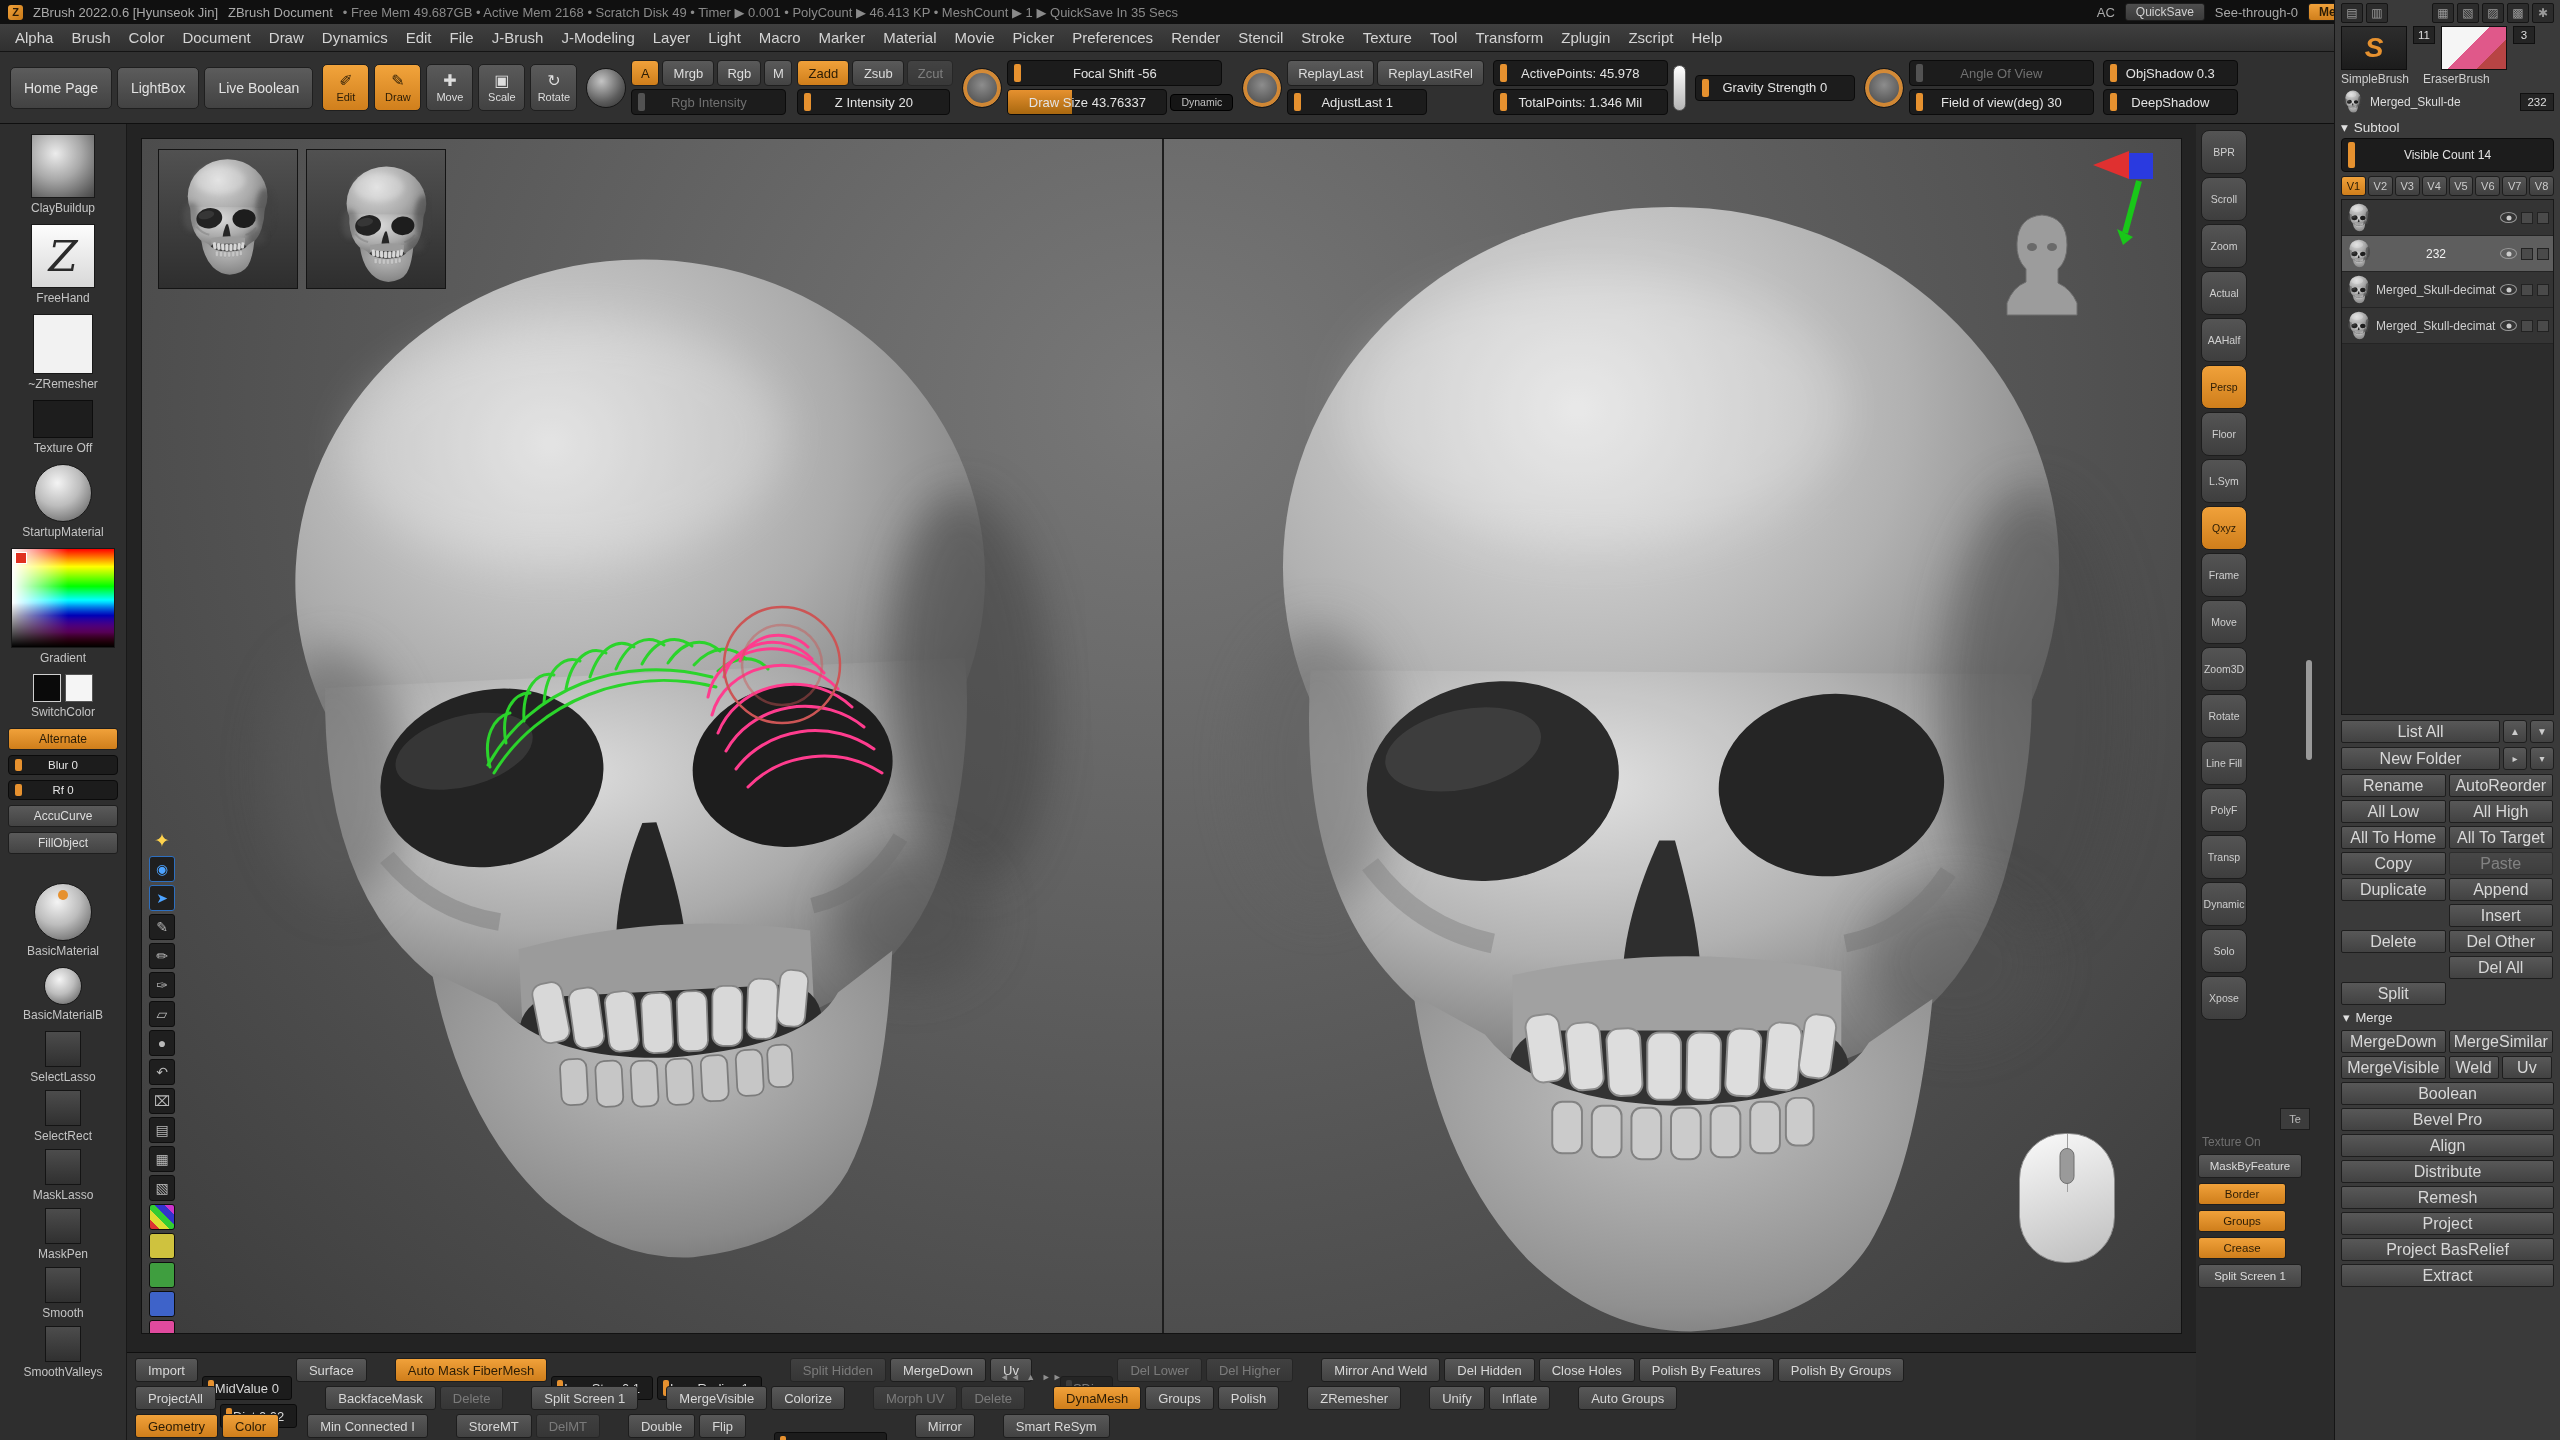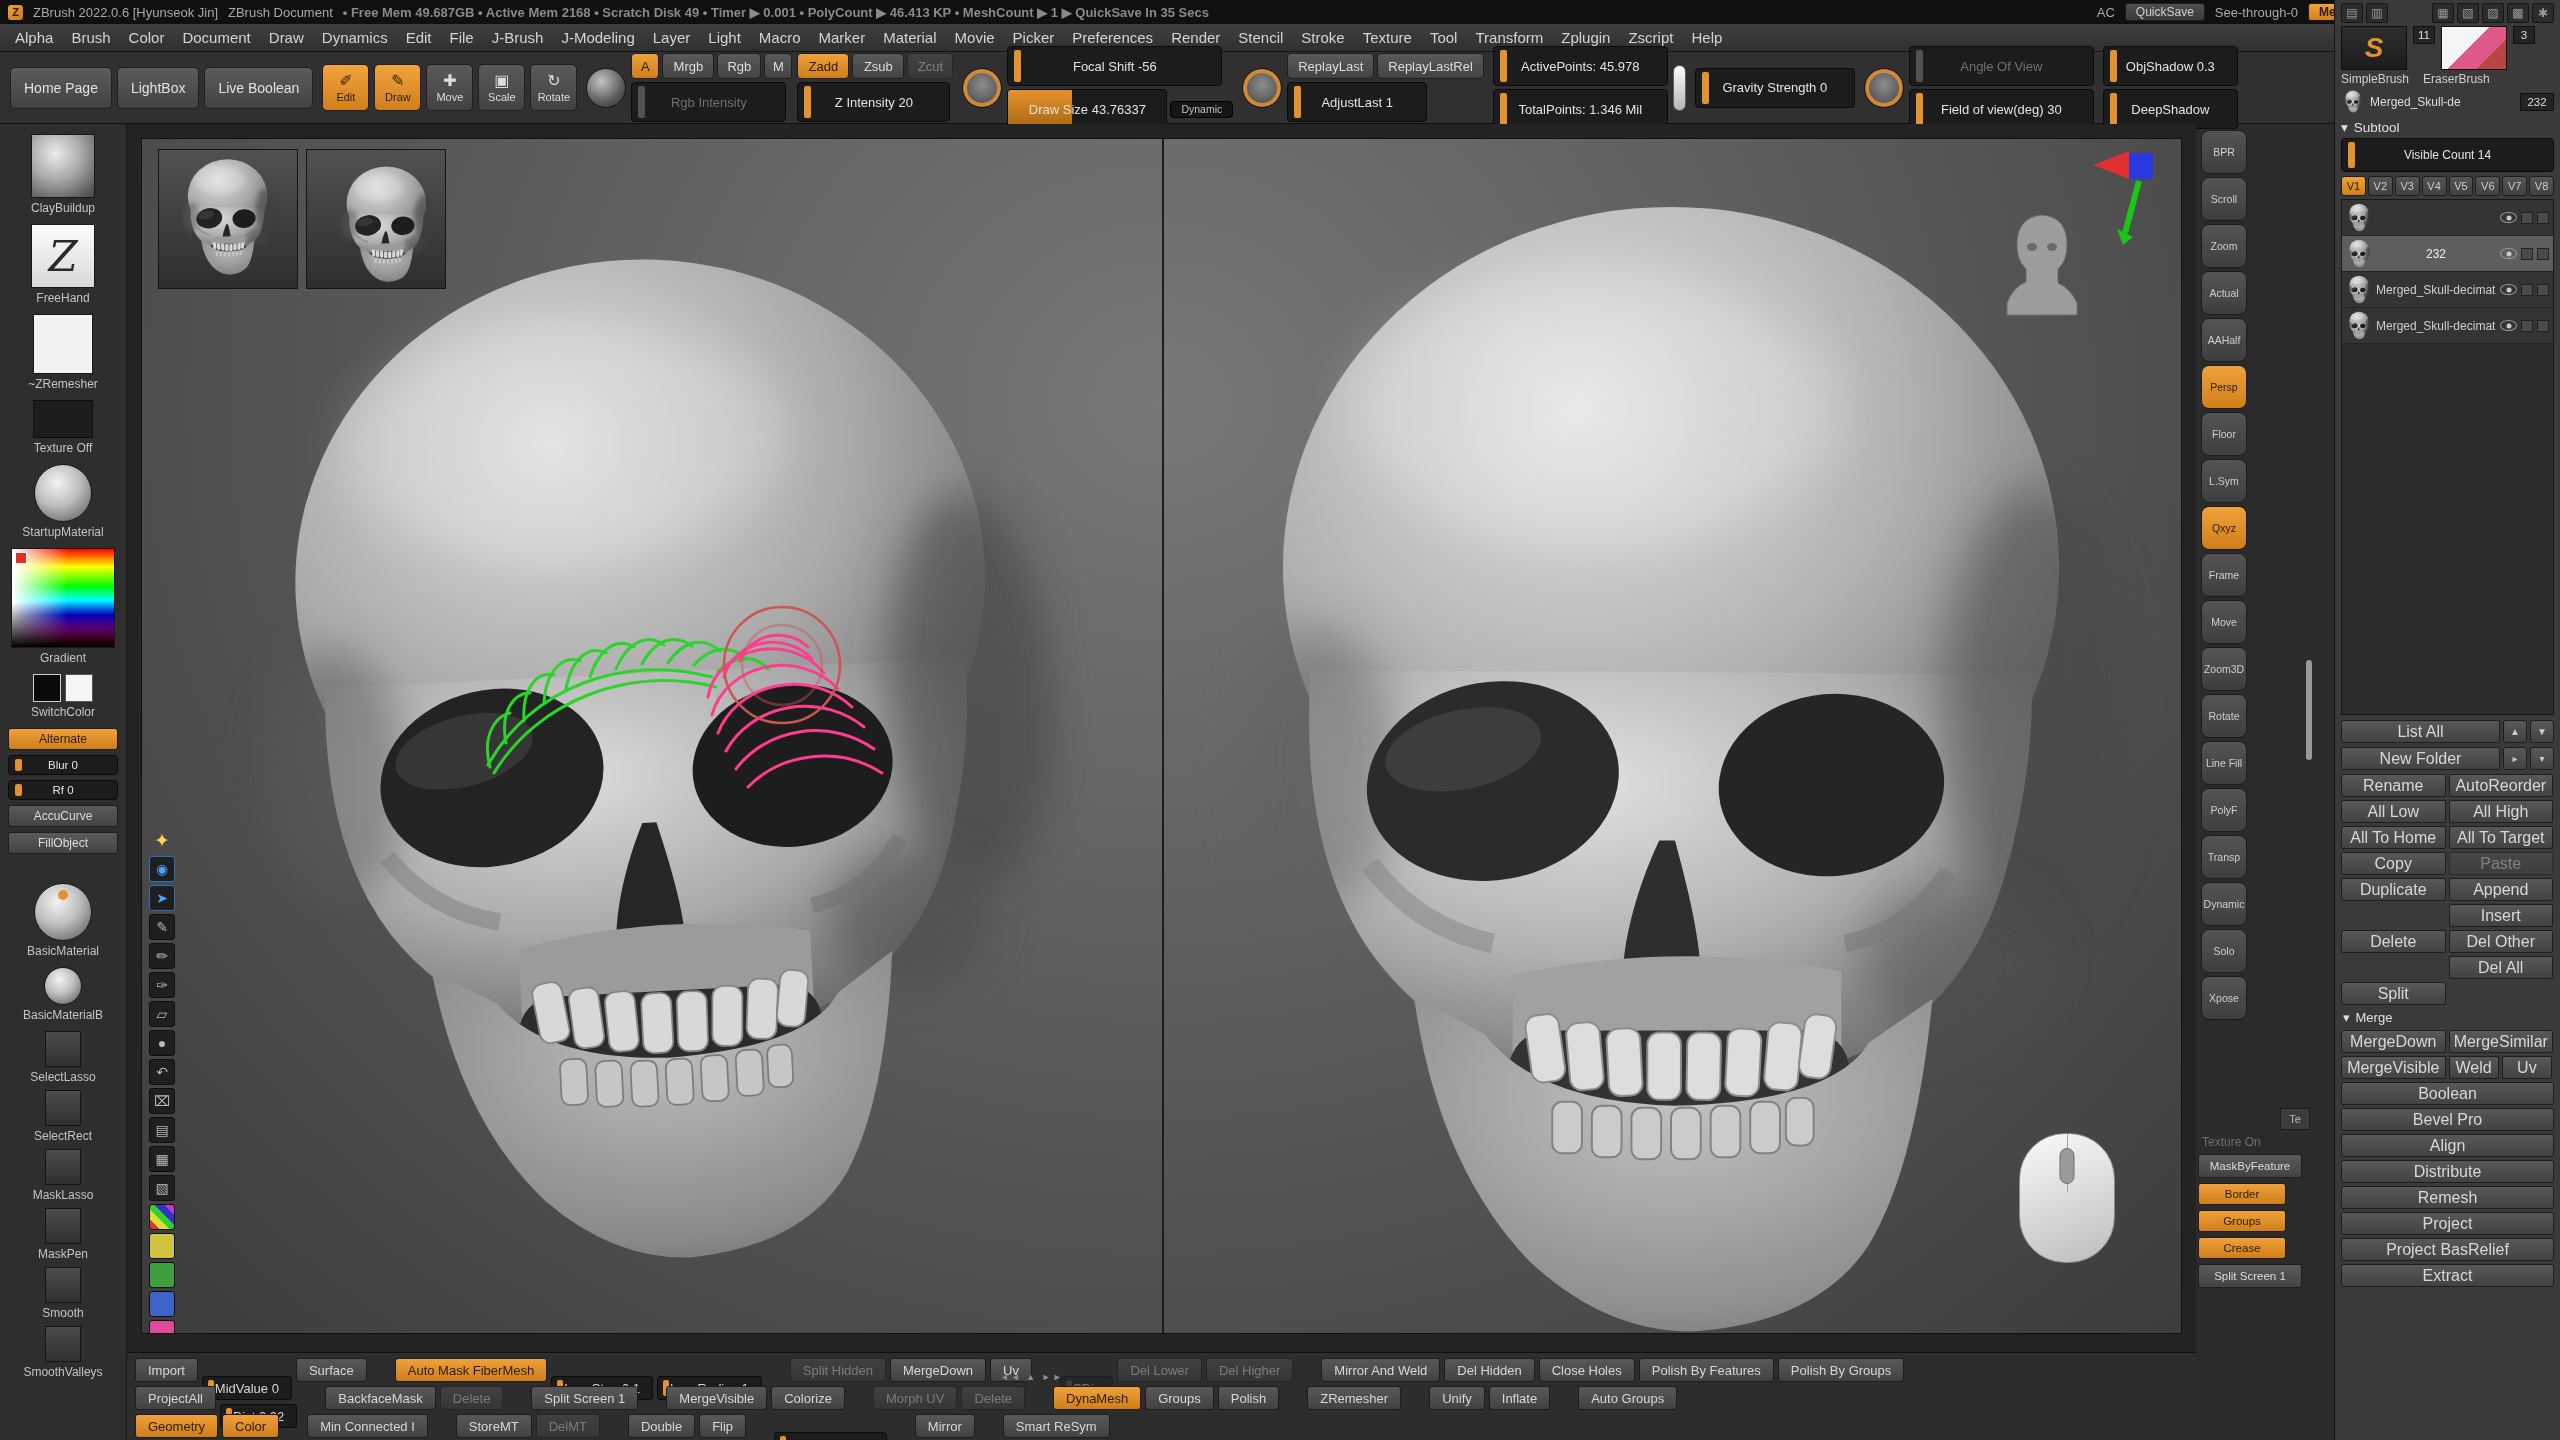--- a/index.html
+++ b/index.html
@@ -5,21 +5,21 @@
   * { box-sizing: border-box; margin:0; padding:0; }
   html,body { background:#111; }
   #app { position:relative; width:2560px; height:1440px; overflow:hidden;
          font-family:"Liberation Sans", sans-serif; color:#cccccc; background:#2b2b2b; }
 
   
   .bar-title { position:absolute; left:0; top:0; right:0; height:24px; background:#101010;
                display:flex; align-items:center; gap:10px; padding:0 8px; font-size:13px; color:#a9a9a9; white-space:nowrap; }
   .zlogo { width:15px; height:15px; border-radius:3px; background:linear-gradient(135deg,#f0a13a,#c97a18);
            display:inline-flex; align-items:center; justify-content:center; color:#2a1a05; font-weight:bold; font-size:11px; }
-  .bar-title .stats { color:#8a8a8a; overflow:hidden; text-overflow:ellipsis;font-weight:bold; }
+  .bar-title .stats { color:#8a8a8a; overflow:hidden; text-overflow:ellipsis; }
   .bar-title .spacer { flex:1; }
   .tb-btn { background:linear-gradient(#4e4e4e,#3a3a3a); border:1px solid #1c1c1c; border-radius:3px;
             padding:1px 10px; font-size:12px; color:#d0d0d0; }
   .tb-btn.orange { background:linear-gradient(#f0a13a,#d07f1c); color:#2b1c05; font-weight:bold; }
   .winbtns { display:flex; }
   .winbtns span { display:inline-block; width:22px; text-align:center; color:#9a9a9a; font-size:12px; }
 
   
   .bar-menu { position:absolute; left:0; top:24px; right:0; height:28px;
               background:linear-gradient(#3f3f3f,#303030); border-bottom:1px solid #141414;
@@ -36,21 +36,21 @@
             color:#e2e2e2; font-size:14px; display:flex; align-items:center; padding:0 13px; }
   .modebtn { width:47px; height:47px; background:linear-gradient(#5a5a5a,#424242); border:1px solid #1f1f1f; border-radius:5px;
              display:flex; flex-direction:column; align-items:center; justify-content:center; gap:2px; font-size:11px; color:#ddd; }
   .modebtn .g { font-size:16px; line-height:1; }
   .modebtn.active { background:linear-gradient(#f2a43c,#d07f1c); color:#2b1c05; }
   .modebtn.active .g { color:#2b1c05; }
   .sbtn { height:26px; padding:0 10px; background:linear-gradient(#5a5a5a,#434343); border:1px solid #1e1e1e; border-radius:4px;
           font-size:13px; color:#ddd; display:flex; align-items:center; justify-content:center; white-space:nowrap; }
   .sbtn.orange { background:linear-gradient(#f0a13a,#cf7e1b); color:#2b1c05; }
   .sbtn.mini { height:17px; font-size:10.5px; background:#151515; color:#c0c0c0; border-color:#000; }
-  .slider { position:relative; z-index:0; height:40px; background:#1c1c1c; border:1px solid #0b0b0b; border-radius:4px;
+  .slider { position:relative; z-index:0; height:26px; background:#1c1c1c; border:1px solid #0b0b0b; border-radius:4px;
             font-size:13px; color:#e3e3e3; display:flex; align-items:center; justify-content:center; white-space:nowrap; }
   .slider::before { content:''; position:absolute; left:6px; top:3px; bottom:3px; width:7px;
                     background:var(--accent,#e6912f); border-radius:2px; z-index:-1; }
   .slider.dis { color:#707070; }
   .slider.dis::before { background:#525252; }
   .slider.fillbar::after { content:''; position:absolute; left:0; top:0; bottom:0; width:40%;
                            background:linear-gradient(#e6912f,#a9680f); z-index:-1; border-radius:3px 0 0 3px; }
   .shelficon { width:40px; height:40px; border-radius:50%; border:1px solid #161616; flex:none; }
   .icon-paint { background:radial-gradient(circle at 38% 32%, #c4c4c4, #5c5c5c 60%, #2b2b2b); }
   .icon-ring { background:radial-gradient(circle at 50% 42%, #8d8d8d, #4d4d4d 75%);

